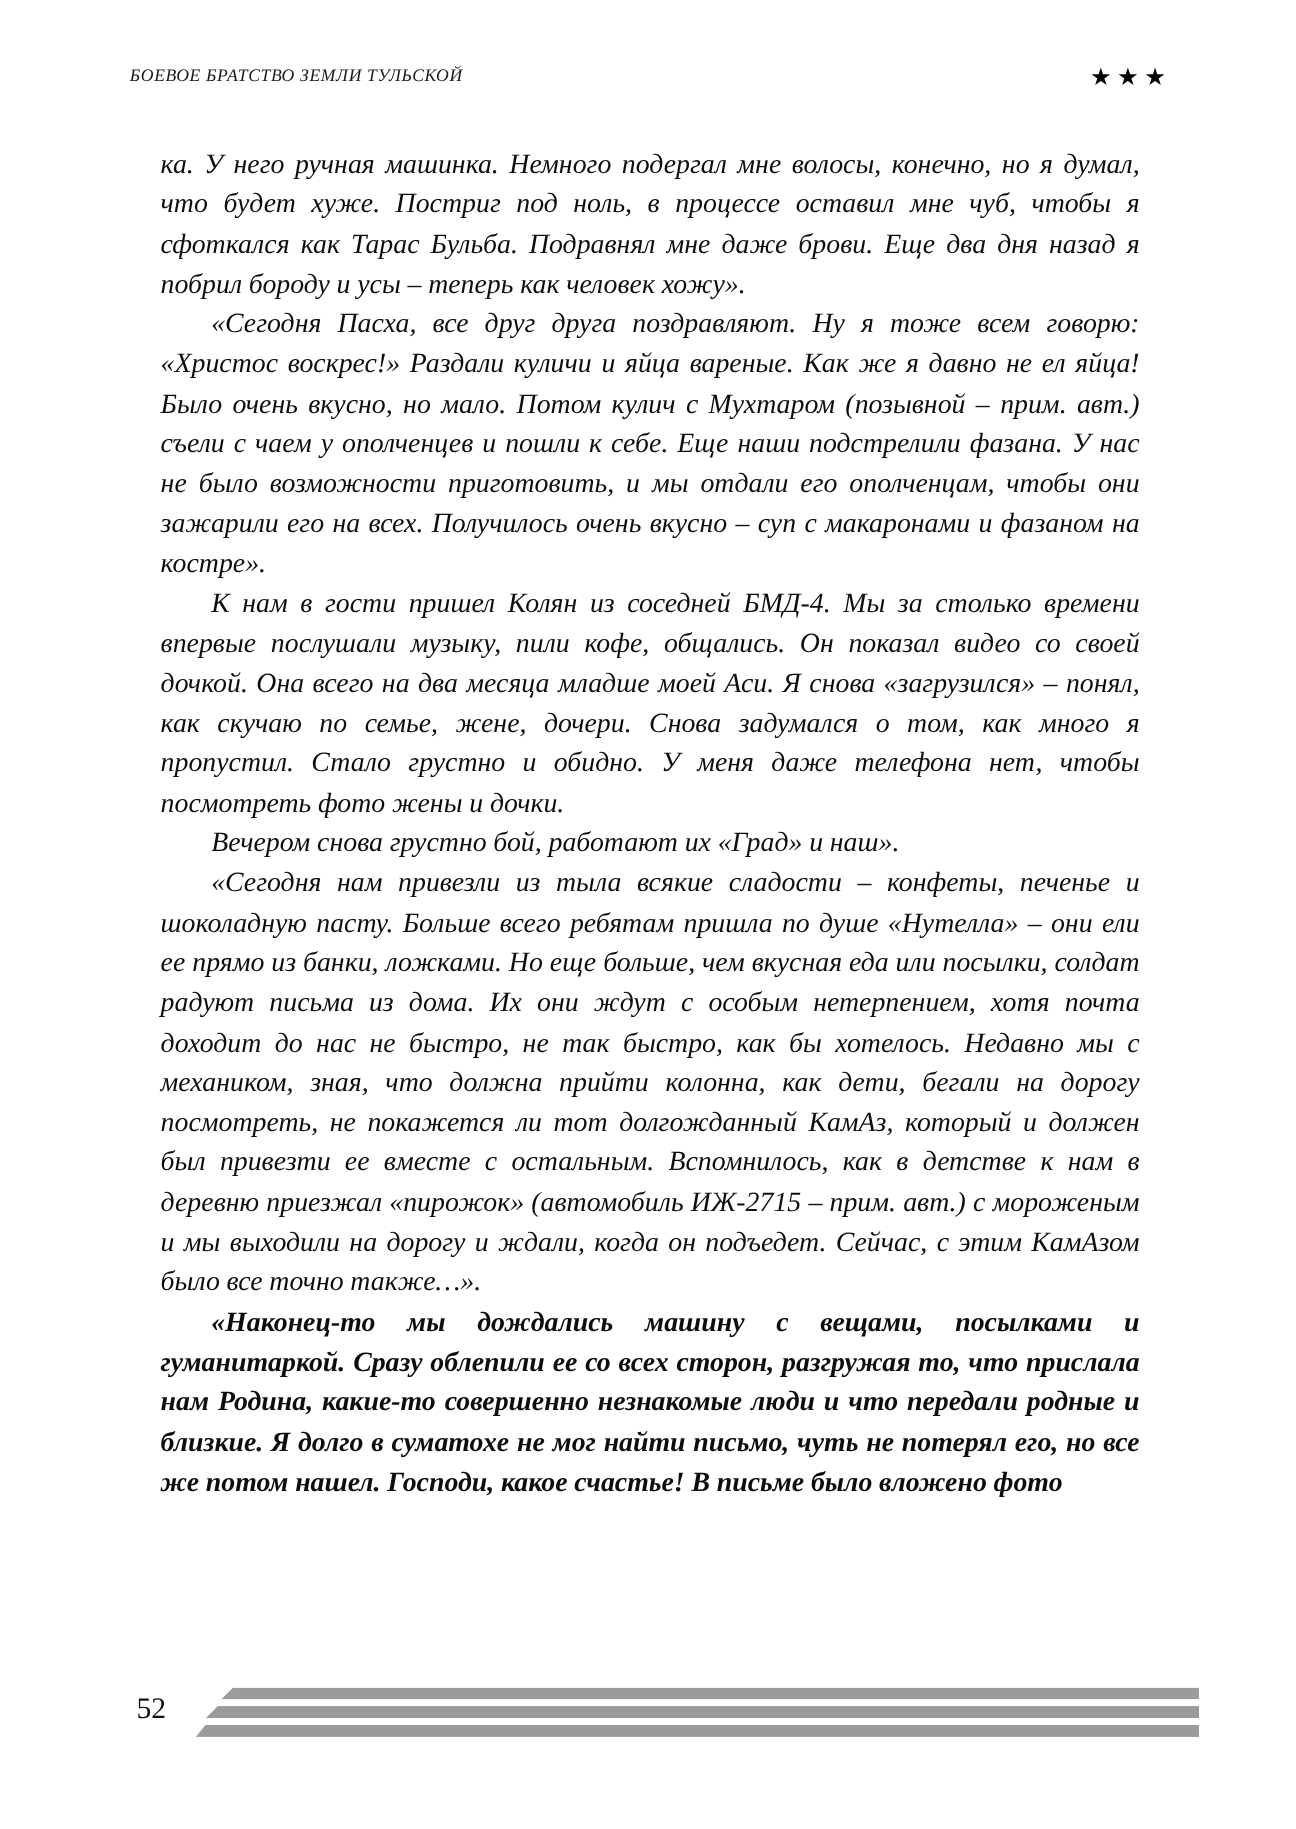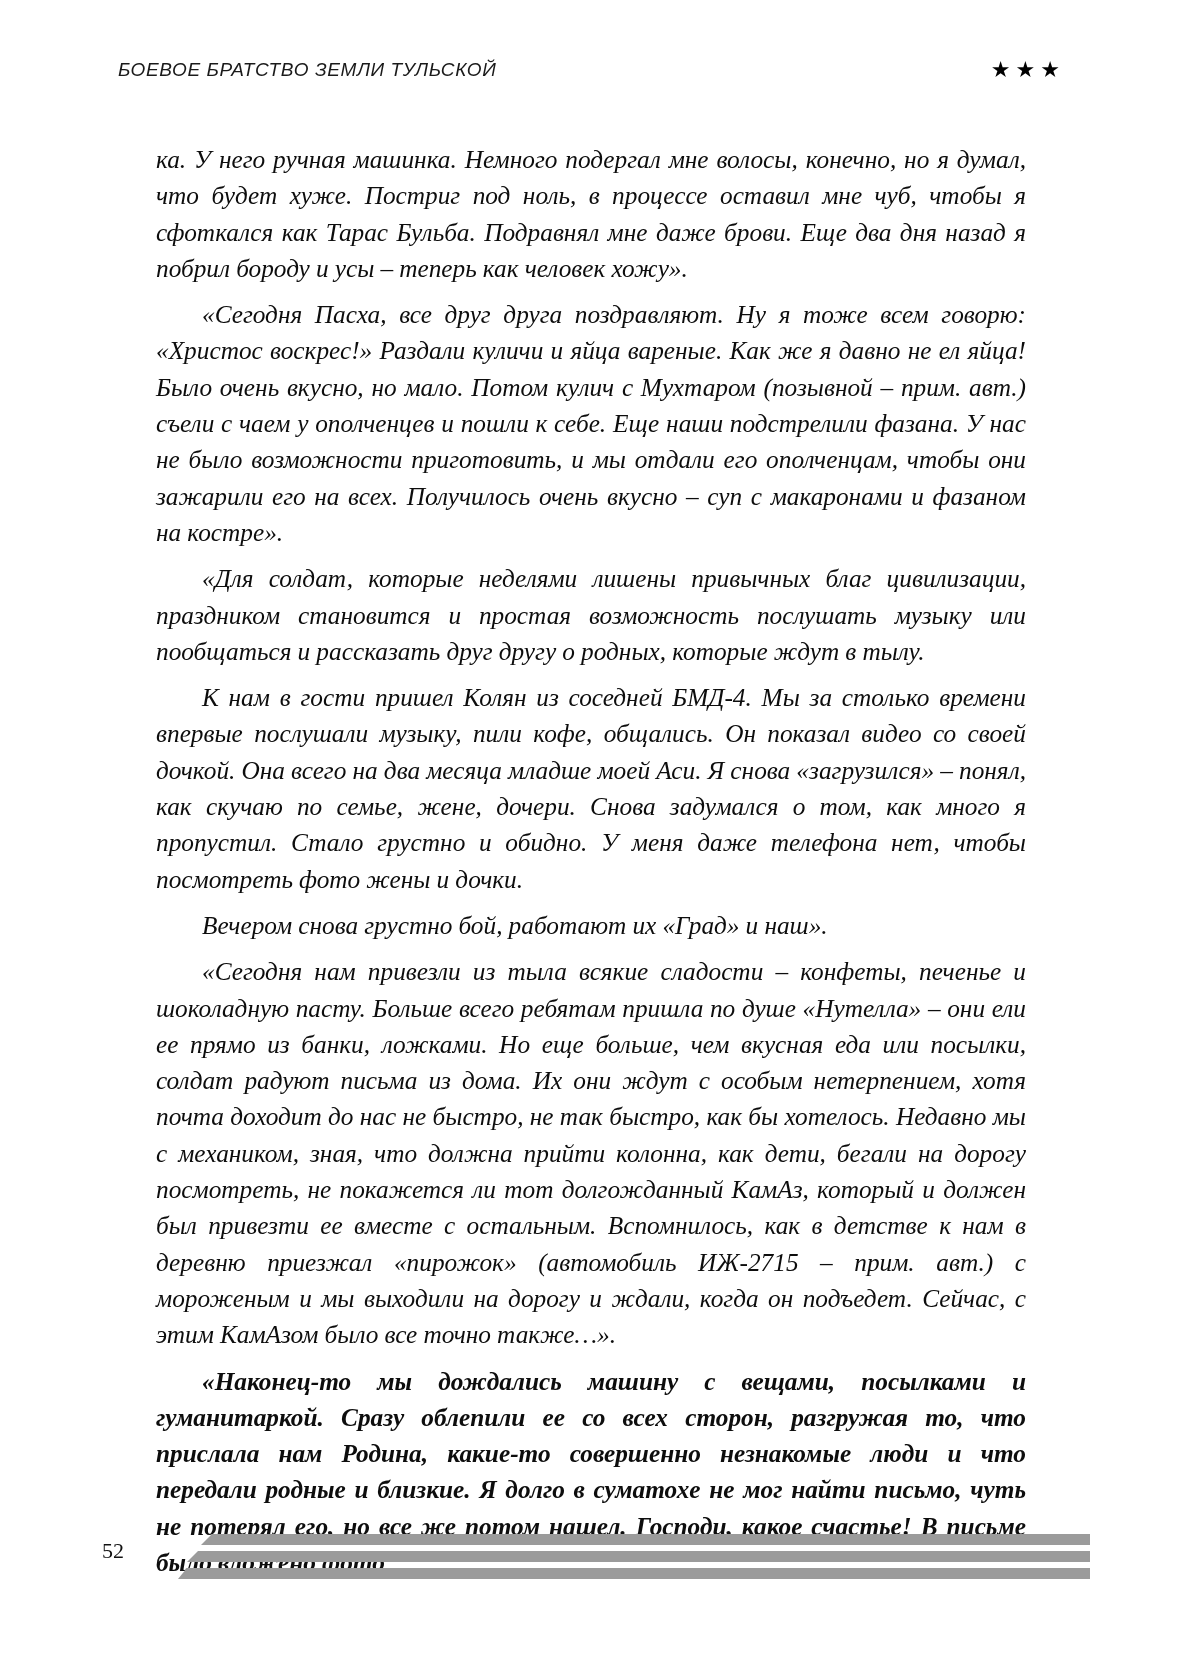--- a/index.html
+++ b/index.html
@@ -29,25 +29,25 @@
     right: 118px;
     top: 55px;
     height: 30px;
     display: flex;
     align-items: center;
     justify-content: space-between;
   }
   .running-header-title {
     font-style: italic;
     font-weight: 400;
-    font-size: 19px;
+    font-size: 16px;
     letter-spacing: 0.6px;
     color: #1a1a1a;
     white-space: nowrap;
-    font-family: Liberation Sans, sans-serif;
+    font-family: Liberation Serif, serif;
   }
   .header-stars {
     display: flex;
     gap: 5px;
     align-items: center;
     line-height: 1;
   }
   .header-stars .star {
     font-size: 22px;
     color: #000000;
@@ -55,21 +55,21 @@
   }
 
   
   .text-column {
     position: absolute;
     left: 146px;
     top: 131px;
     width: 890px;
   }
   .text-column p {
-    margin: 10px;
+    margin: 0;
     font-style: italic;
     font-size: 25.3px;
     line-height: 36.3px;
     text-align: justify;
     text-justify: inter-word;
     color: #0d0d0d;
     hyphens: manual;
     word-spacing: -0.2px;
   }
   .text-column p.indent {
@@ -87,24 +87,24 @@
   
   .footer {
     position: absolute;
     left: 0;
     right: 0;
     top: 1528px;
     height: 80px;
   }
   .page-number {
     position: absolute;
-    left: 102px;
+    left: 124px;
     top: 10px;
     font-style: normal;
-    font-size: 22px;
+    font-size: 27px;
     color: #111111;
     font-family: "Liberation Serif", "DejaVu Serif", serif;
   }
   .rule-stack {
     position: absolute;
     left: 178px;
     top: 6px;
     width: 912px;
     height: 54px;
   }
@@ -132,21 +132,20 @@
     <div class="header-stars">
       <span class="star">★</span>
       <span class="star">★</span>
       <span class="star">★</span>
     </div>
   </div>
 
   <div class="text-column">
     <p class="no-indent">ка. У него ручная машинка. Немного подергал мне волосы, конечно, но я думал, что будет хуже. Постриг под ноль, в процессе оставил мне чуб, чтобы я сфоткался как Тарас Бульба. Подравнял мне даже брови. Еще два дня назад я побрил бороду и усы – теперь как человек хожу».</p>
     <p class="indent">«Сегодня Пасха, все друг друга поздравляют. Ну я тоже всем говорю: «Христос воскрес!» Раздали куличи и яйца вареные. Как же я давно не ел яйца! Было очень вкусно, но мало. Потом кулич с Мухтаром (позывной – прим. авт.) съели с чаем у ополченцев и пошли к себе. Еще наши подстрелили фазана. У нас не было возможности приготовить, и мы отдали его ополченцам, чтобы они зажарили его на всех. Получилось очень вкусно – суп с макаронами и фазаном на костре».</p>
-    <p class="indent">«Для солдат, которые неделями лишены привычных благ цивилизации, праздником становится и простая возможность послушать музыку или пообщаться и рассказать друг другу о родных, которые ждут в тылу.</p>
     <p class="indent">К нам в гости пришел Колян из соседней БМД-4. Мы за столько времени впервые послушали музыку, пили кофе, общались. Он показал видео со своей дочкой. Она всего на два месяца младше моей Аси. Я снова «загрузился» – понял, как скучаю по семье, жене, дочери. Снова задумался о том, как много я пропустил. Стало грустно и обидно. У меня даже телефона нет, чтобы посмотреть фото жены и дочки.</p>
     <p class="indent">Вечером снова грустно бой, работают их «Град» и наш».</p>
     <p class="indent">«Сегодня нам привезли из тыла всякие сладости – конфеты, печенье и шоколадную пасту. Больше всего ребятам пришла по душе «Нутелла» – они ели ее прямо из банки, ложками. Но еще больше, чем вкусная еда или посылки, солдат радуют письма из дома. Их они ждут с особым нетерпением, хотя почта доходит до нас не быстро, не так быстро, как бы хотелось. Недавно мы с механиком, зная, что должна прийти колонна, как дети, бегали на дорогу посмотреть, не покажется ли тот долгожданный КамАз, который и должен был привезти ее вместе с остальным. Вспомнилось, как в детстве к нам в деревню приезжал «пирожок» (автомобиль ИЖ-2715 – прим. авт.) с мороженым и мы выходили на дорогу и ждали, когда он подъедет. Сейчас, с этим КамАзом было все точно также…».</p>
     <p class="indent">«Наконец-то мы дождались машину с вещами, посылками и гуманитаркой. Сразу облепили ее со всех сторон, разгружая то, что прислала нам Родина, какие-то совершенно незнакомые люди и что передали родные и близкие. Я долго в суматохе не мог найти письмо, чуть не потерял его, но все же потом нашел. Господи, какое счастье! В письме было вложено фото</p>
   </div>
 
   <div class="footer">
     <div class="page-number">52</div>
     <div class="rule-stack">
       <div class="rule-bar b1" style="background: rgb(155, 155, 155);"></div>

